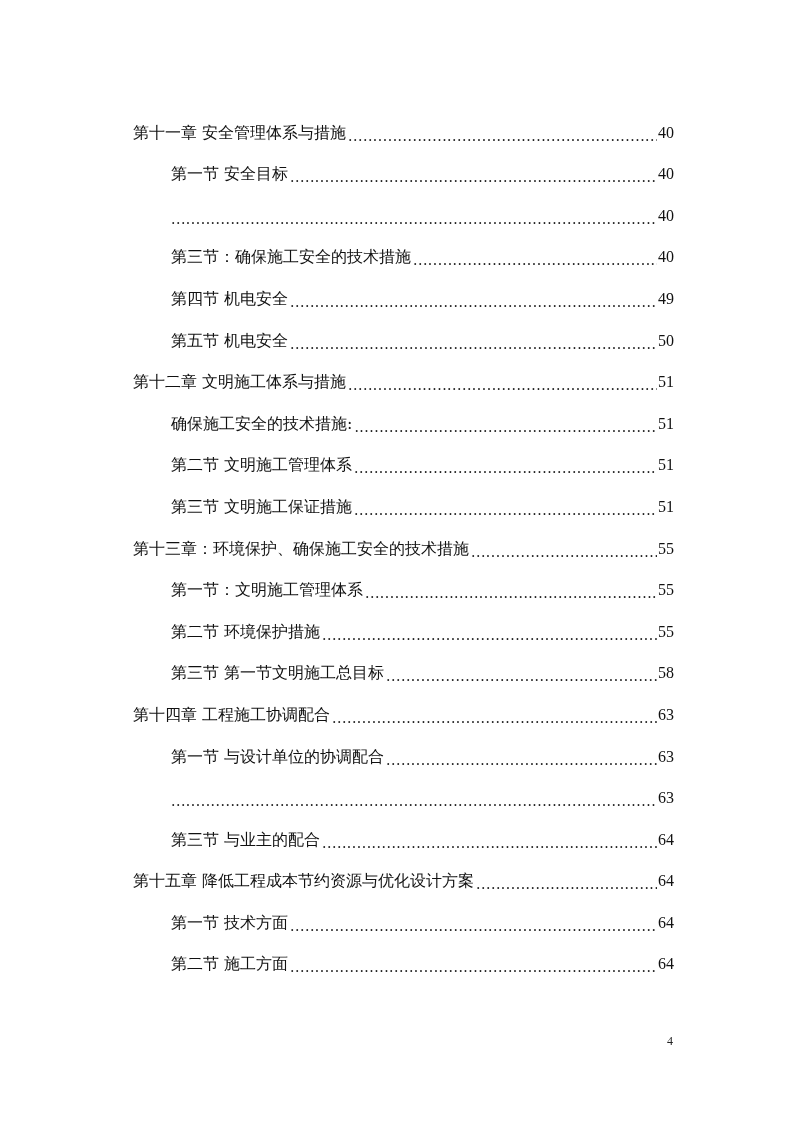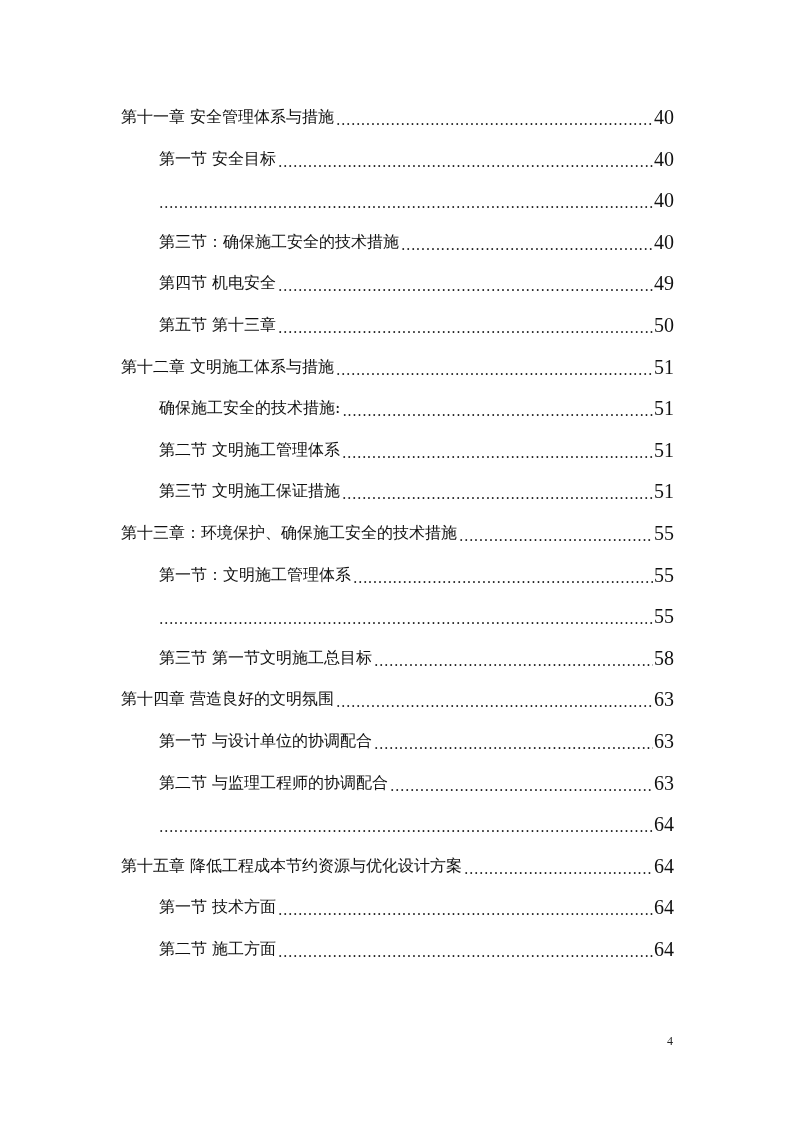--- a/index.html
+++ b/index.html
@@ -1,28 +1,28 @@
 <!DOCTYPE html>
 <html><head>
   <meta charset="utf-8">
   <style>
     html, body { margin: 0; padding: 0; background: #ffffff; }
     body { width: 793px; height: 1122px; position: relative; overflow: hidden;
            font-family: "DejaVu Serif", "Liberation Serif", serif; color: #111; }
     .toc { position: absolute; left: 121px; top: 104px; width: 553px; }
-    .entry { display: flex; align-items: flex-start; height: 41.6px; line-height: 26px;
-             font-size: 16px; white-space: nowrap; }
+    .entry { display: flex; align-items: flex-end; height: 41.6px; line-height: 26px;
+             font-size: 16px; white-space: nowrap; margin-left: 12px; }
     .entry.l2 { padding-left: 38px; }
     .entry .title { flex: 0 0 auto; padding-right: 2px; }
     .entry .leader { flex: 1 1 auto; overflow: hidden; position: relative; height: 26px; }
     .entry .leader::before {
       content: "........................................................................................................................................................................................";
       position: absolute; left: 0; bottom: 0; letter-spacing: 0.5px; font-size: 14px; line-height: 20px; color: #222;
     }
-    .entry .page { flex: 0 0 auto; font-family: "Liberation Serif", serif; font-size: 20px; padding-left: 1px; }
+    .entry .page { flex: 0 0 auto; font-family: "Liberation Serif", serif; font-size: 16px; padding-left: 1px; }
     .page-number { position: absolute; left: 667px; top: 1034px; font-family: "Liberation Serif", serif;
                    font-size: 12px; color: #222; }
   </style>
 </head>
 <body>
 
 <div class="toc">
   <div class="entry l1">
       <span class="title">第十一章  安全管理体系与措施</span>
       <span class="leader"></span>
@@ -41,21 +41,21 @@
       <span class="title">第三节：确保施工安全的技术措施</span>
       <span class="leader"></span>
       <span class="page">40</span>
     </div>
   <div class="entry l2">
       <span class="title">第四节  机电安全</span>
       <span class="leader"></span>
       <span class="page">49</span>
     </div>
   <div class="entry l2">
-      <span class="title">第五节  第十三章</span>
+      <span class="title">第五节  机电安全</span>
       <span class="leader"></span>
       <span class="page">50</span>
     </div>
   <div class="entry l1">
       <span class="title">第十二章  文明施工体系与措施</span>
       <span class="leader"></span>
       <span class="page">51</span>
     </div>
   <div class="entry l2">
       <span class="title">确保施工安全的技术措施:</span>
@@ -76,44 +76,45 @@
       <span class="title">第十三章：环境保护、确保施工安全的技术措施</span>
       <span class="leader"></span>
       <span class="page">55</span>
     </div>
   <div class="entry l2">
       <span class="title">第一节：文明施工管理体系</span>
       <span class="leader"></span>
       <span class="page">55</span>
     </div>
   <div class="entry l2">
+      <span class="title">第二节  环境保护措施</span>
       <span class="leader"></span>
       <span class="page">55</span>
     </div>
   <div class="entry l2">
       <span class="title">第三节  第一节文明施工总目标</span>
       <span class="leader"></span>
       <span class="page">58</span>
     </div>
   <div class="entry l1">
-      <span class="title">第十四章  营造良好的文明氛围</span>
+      <span class="title">第十四章  工程施工协调配合</span>
       <span class="leader"></span>
       <span class="page">63</span>
     </div>
   <div class="entry l2">
       <span class="title">第一节  与设计单位的协调配合</span>
       <span class="leader"></span>
       <span class="page">63</span>
     </div>
   <div class="entry l2">
-      <span class="title">第二节  与监理工程师的协调配合</span>
       <span class="leader"></span>
       <span class="page">63</span>
     </div>
   <div class="entry l2">
+      <span class="title">第三节  与业主的配合</span>
       <span class="leader"></span>
       <span class="page">64</span>
     </div>
   <div class="entry l1">
       <span class="title">第十五章  降低工程成本节约资源与优化设计方案</span>
       <span class="leader"></span>
       <span class="page">64</span>
     </div>
   <div class="entry l2">
       <span class="title">第一节  技术方面</span>

